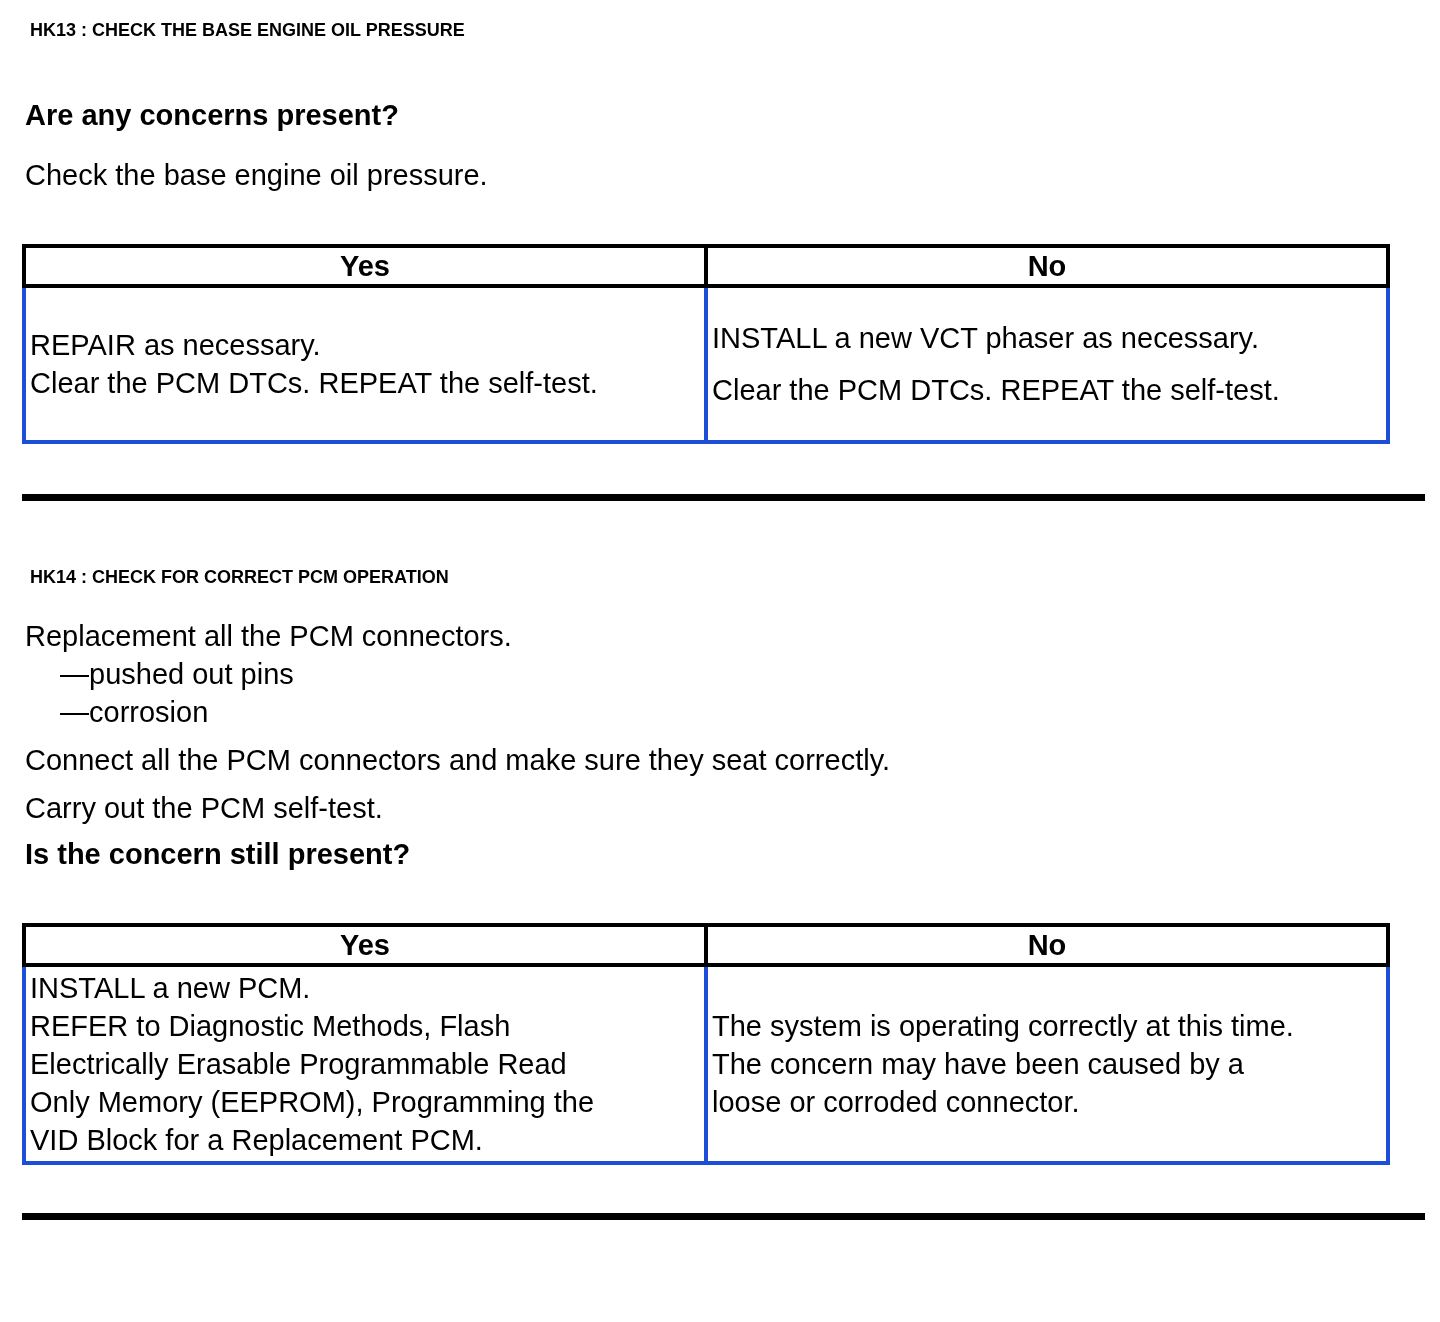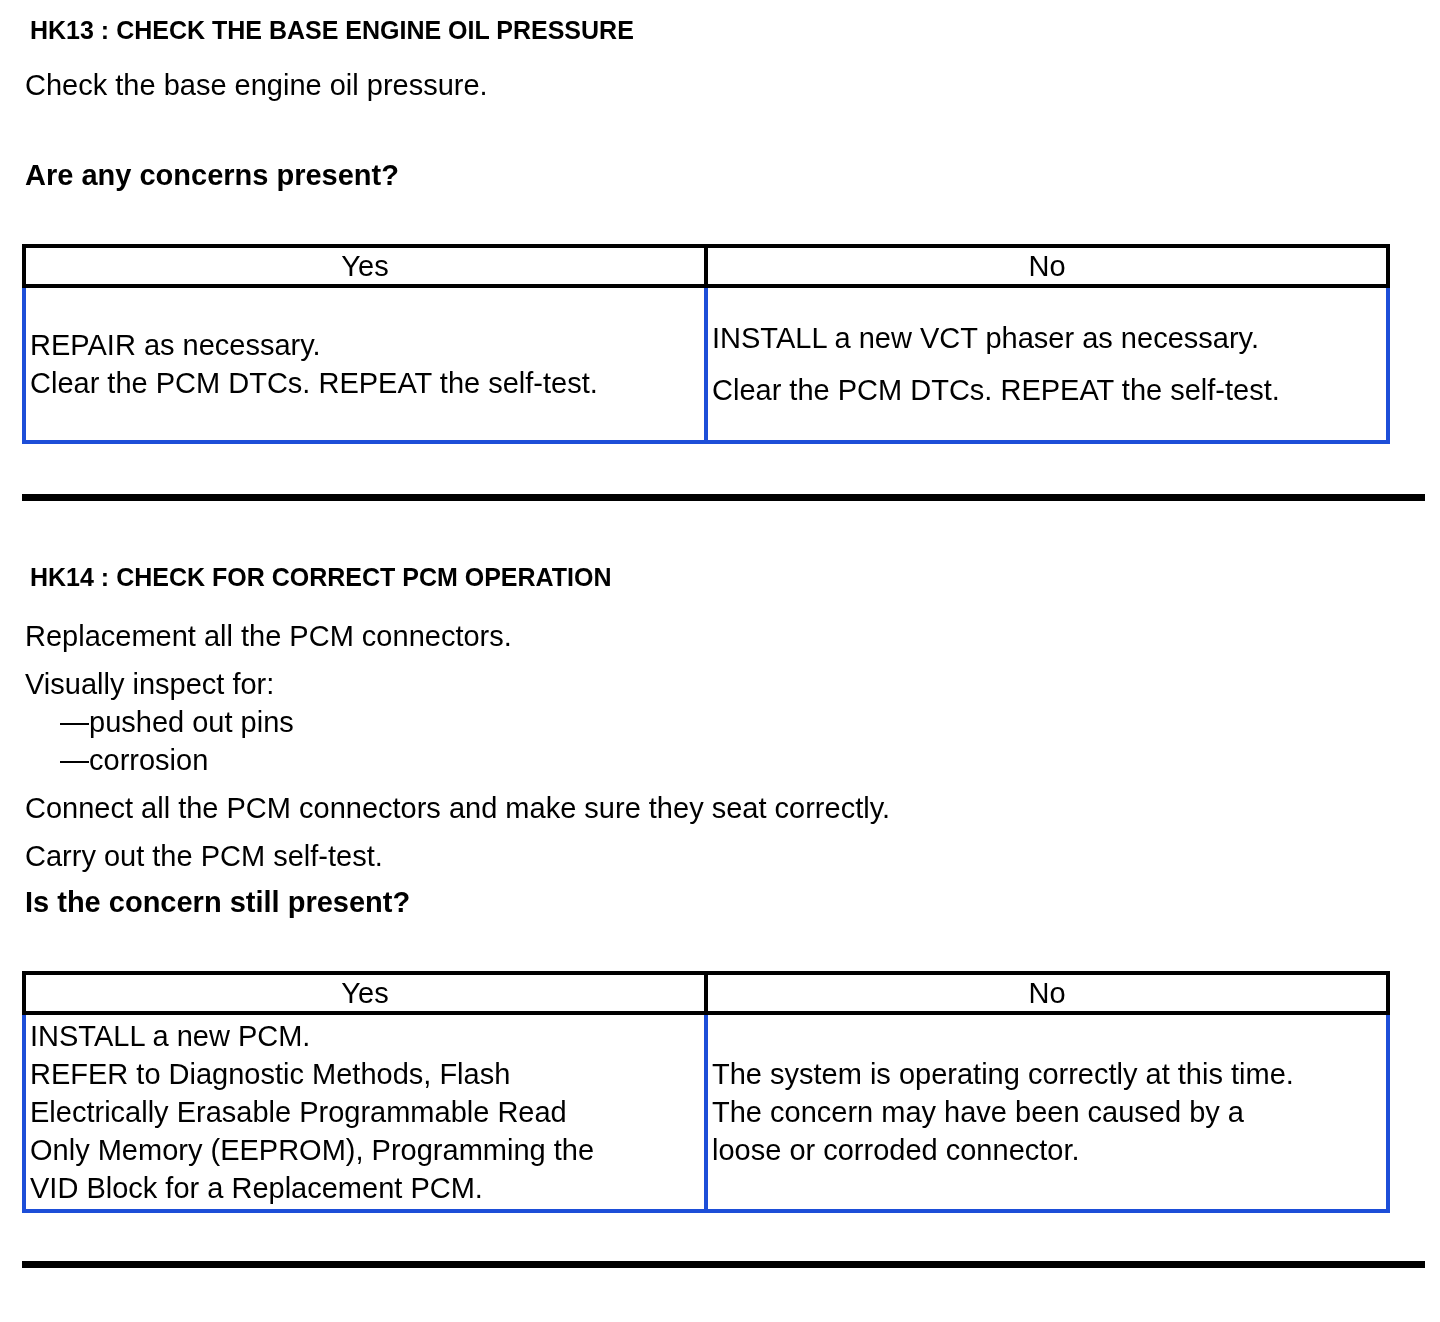--- a/index.html
+++ b/index.html
@@ -10,21 +10,21 @@
   }
   .page {
     width: 1440px;
     height: 1322px;
     background: #ffffff;
     color: #000000;
     font-family: "Liberation Sans", "DejaVu Sans", sans-serif;
     overflow: hidden;
   }
   .step-title {
-    font-size: 25px;
+    font-size: 18px;
     line-height: 28px;
     font-weight: bold;
     margin: 0 0 0 30px;
   }
   .step-title.first { padding-top: 16px; }
   .step-title.second { padding-top: 62px; }
   .para {
     font-size: 29px;
     line-height: 38px;
     margin: 0 0 0 25px;
@@ -44,21 +44,21 @@
     border-collapse: collapse;
     table-layout: fixed;
     width: 1368px;
     margin: 50px 0 0 22px;
     border: 4px solid #000000;
   }
   table.decision th {
     border: 4px solid #000000;
     font-size: 29px;
     line-height: 32px;
-    font-weight: normal;
+    font-weight: bold;
     text-align: center;
     padding: 2px 0;
     width: 50%;
   }
   table.decision td {
     border: 4px solid #1d4ed8;
     font-size: 29px;
     line-height: 38px;
     padding: 2px 4px;
     vertical-align: middle;
@@ -78,23 +78,23 @@
   .section-divider.bottom { margin-top: 48px; }
 </style>
 </head>
 <body>
 
 <div class="page">
 
   <section>
     <h3 class="step-title first">HK13 : CHECK THE BASE ENGINE OIL PRESSURE</h3>
 
+    <p class="para bold mt-52">Are any concerns present?</p>
+
     <p class="para mt-22">Check the base engine oil pressure.</p>
-
-    <p class="para bold mt-52">Are any concerns present?</p>
 
     <table class="decision t1">
       <thead>
         <tr>
           <th>Yes</th>
           <th>No</th>
         </tr>
       </thead>
       <tbody>
         <tr>
@@ -111,21 +111,20 @@
     </table>
   </section>
 
   <hr class="section-divider">
 
   <section>
     <h3 class="step-title second">HK14 : CHECK FOR CORRECT PCM OPERATION</h3>
 
     <p class="para mt-26">Replacement all the PCM connectors.</p>
 
-    <p class="para mt-10">Visually inspect for:</p>
 
     <div class="dash-item">—pushed out pins</div>
     <div class="dash-item">—corrosion</div>
 
     <p class="para mt-10">Connect all the PCM connectors and make sure they seat correctly.</p>
 
     <p class="para mt-10">Carry out the PCM self-test.</p>
 
 
     <p class="para bold mt-8">Is the concern still present?</p>

